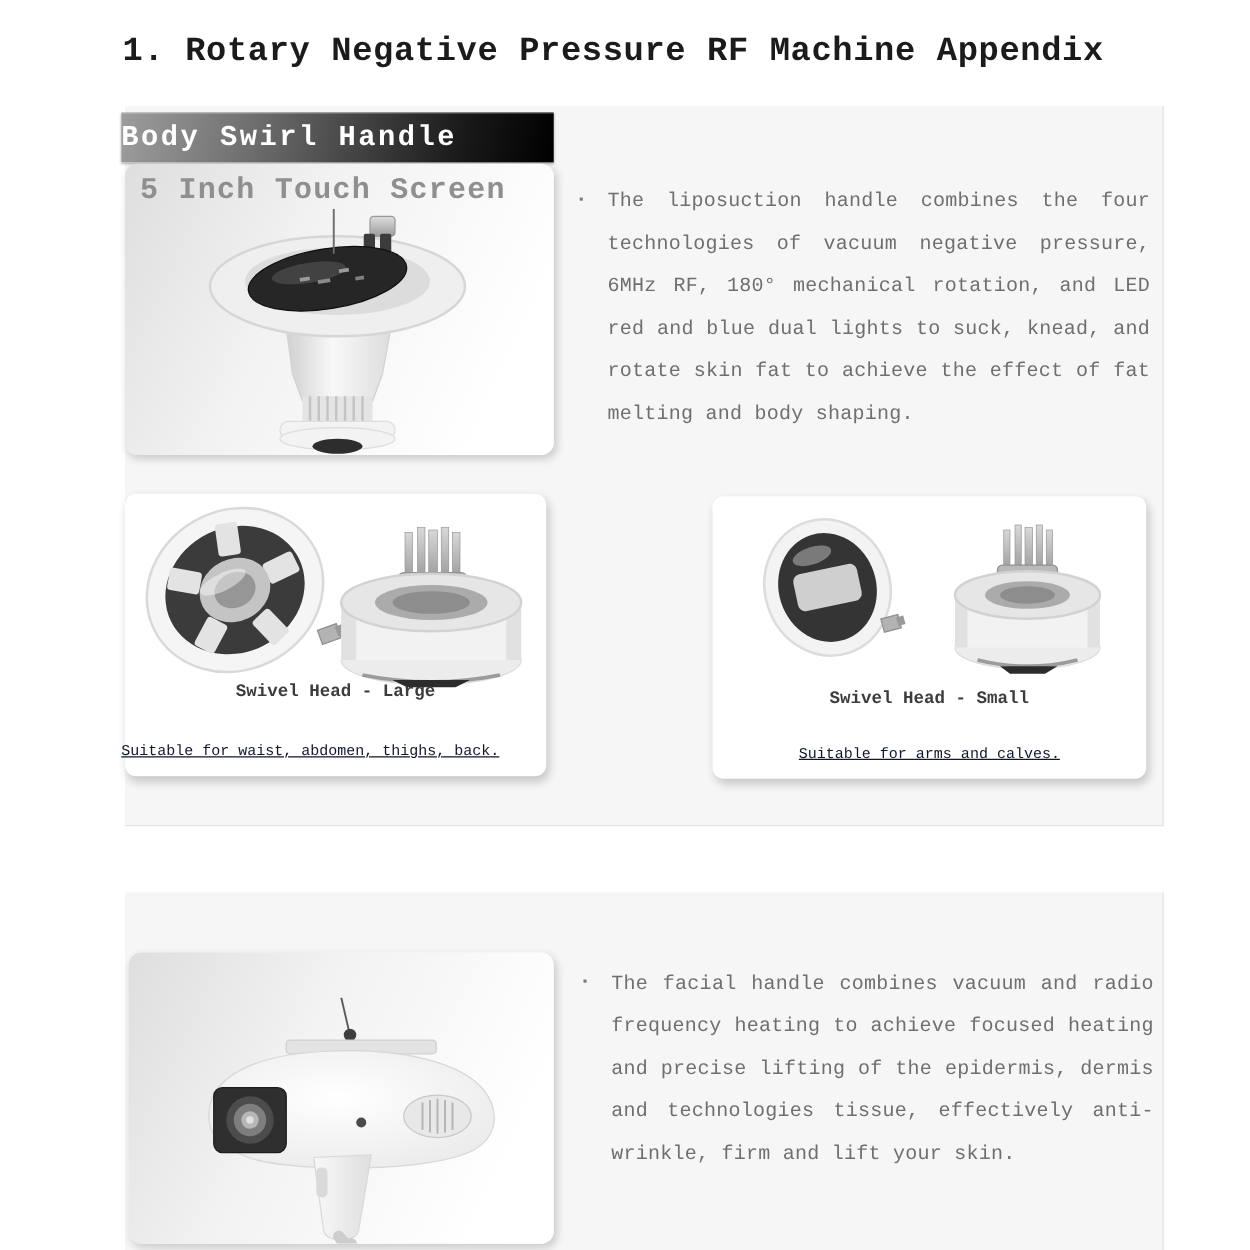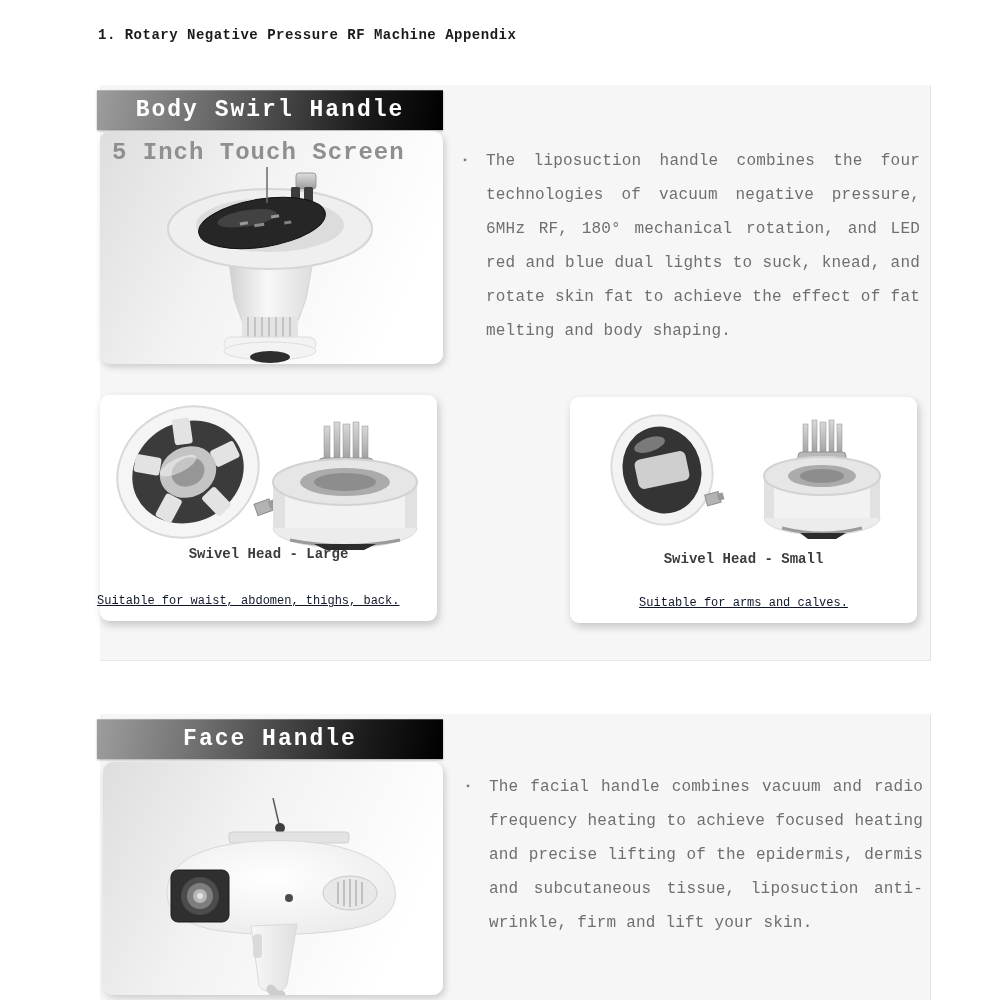--- a/index.html
+++ b/index.html
@@ -3,32 +3,32 @@
 <meta charset="utf-8">
 <style>
   html,body{margin:0;padding:0;background:#ffffff;}
   #page{
     position:relative;width:1000px;height:1000px;background:#ffffff;overflow:hidden;
     font-family:"Liberation Mono","DejaVu Sans Mono",monospace;
   }
   .abs{position:absolute;}
   
   #page-title{
-    left:98px;top:27px;font-size:14px;font-weight:bold;color:#1b1b1b;
+    left:98px;top:27px;font-size:27px;font-weight:bold;color:#1b1b1b;
     letter-spacing:0.5px;white-space:nowrap;
   }
   
   .section-panel{
     background:#f7f6f6;border-right:1px solid #e3e3e3;
   }
   #panel-body{left:100px;top:85px;width:830px;height:575px;border-bottom:1px solid #e7e7e7;}
   #panel-face{left:100px;top:714px;width:830px;height:286px;}
   
   .banner{
-    left:97px;width:346px;height:40px;line-height:40px;text-align:center;
+    left:97px;width:346px;height:40px;line-height:40px;
     background:linear-gradient(100deg,#9d9d9d 0%,#6f6f6f 30%,#1a1a1a 78%,#000000 100%);
     color:#ffffff;font-size:23px;font-weight:bold;letter-spacing:2px;
     box-shadow:inset 0 1px 0 rgba(255,255,255,0.25), 0 1px 2px rgba(0,0,0,0.3);
   }
   #banner-body{top:90px;}
   #banner-face{top:719px;}
   
   .image-card{
     border-radius:10px;
     background:linear-gradient(115deg,#dedede 0%,#f2f2f2 38%,#ffffff 85%);
@@ -208,21 +208,20 @@
         <path d="M212,126 Q252,136 292,126" stroke="#3a3a3a" stroke-width="3" fill="none" opacity="0.45"></path>
         <path d="M230,131 L276,131 L266,137 L238,137 Z" fill="#2c2c2c"></path>
       </g>
     </svg>
   </div>
   <div class="abs swivel-caption" id="swivel-small-caption">Suitable for arms and calves.</div>
   <div class="abs swivel-title" id="swivel-small-title">Swivel Head - Small</div>
 
   <div class="abs section-panel" id="panel-face"></div>
 
-  <div class="abs banner" id="banner-face">Face Handle</div>
 
   <div class="abs image-card" id="card-face-handle">
     <svg class="device-svg" width="340" height="197" viewBox="0 0 340 197">
       <defs>
         <radialGradient id="g-face" cx="0.45" cy="0.4" r="0.8">
           <stop offset="0" stop-color="#ffffff"></stop>
             <stop offset="1" stop-color="#e7e7e7"></stop>
         </radialGradient>
         <linearGradient id="g-handle" x1="0" y1="0" x2="1" y2="0">
           <stop offset="0" stop-color="#f8f8f8"></stop>
@@ -250,16 +249,16 @@
 
       <path d="M148,128 L194,126 L184,186 C183,196 159,197 156,187 Z" fill="url(#g-handle)" stroke="#d9d9d9"></path>
       <rect x="150" y="136" width="9" height="24" rx="4" fill="#dadada"></rect>
 
       <path d="M168,191 C171,196 175,198 178,197" stroke="#cdcdcd" stroke-width="9" fill="none" stroke-linecap="round"></path>
     </svg>
   </div>
 
   <div class="abs desc" id="desc-face">
     <span class="bullet">▪</span>
-    <span class="desc-text">The facial handle combines vacuum and radio frequency heating to achieve focused heating and precise lifting of the epidermis, dermis and subcutaneous tissue, liposuction anti-wrinkle, firm and lift your skin.</span>
+    <span class="desc-text">The facial handle combines vacuum and radio frequency heating to achieve focused heating and precise lifting of the epidermis, dermis and technologies tissue, effectively anti-wrinkle, firm and lift your skin.</span>
   </div>
 
 </div>
 
 </body></html>

